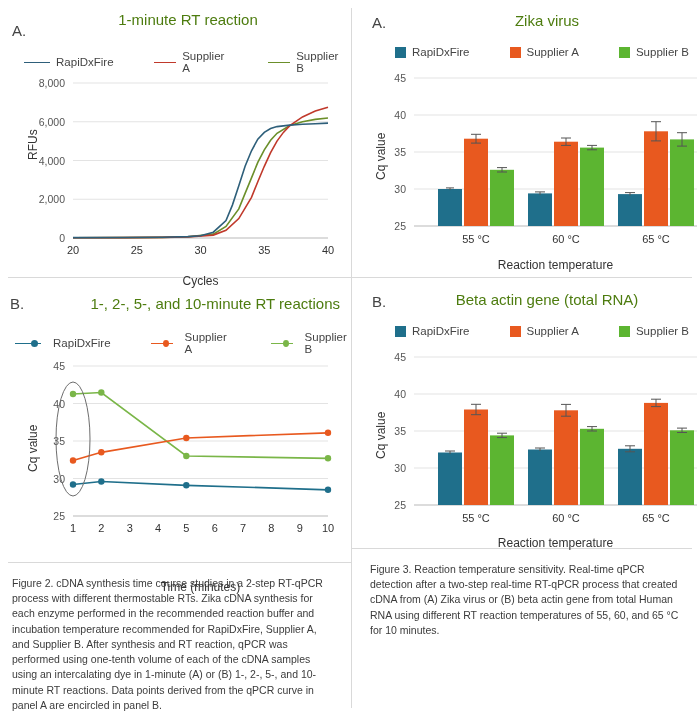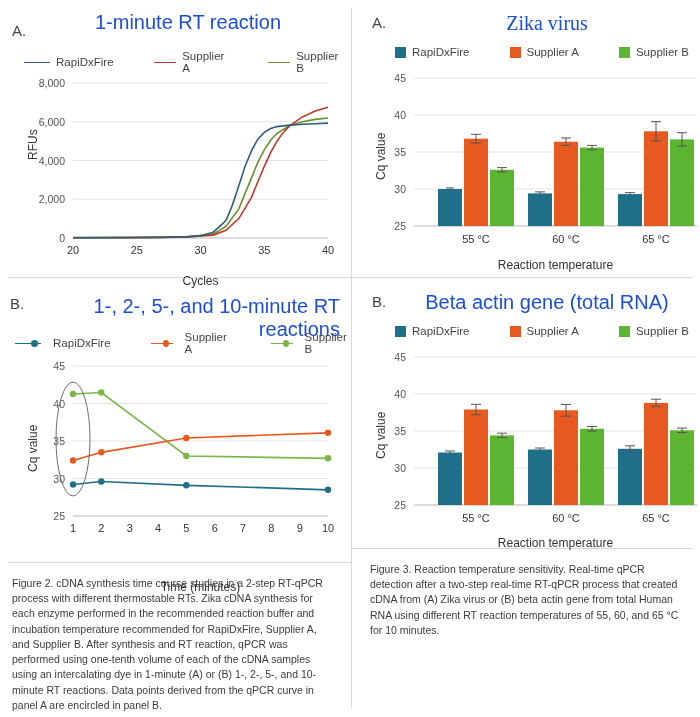--- a/index.html
+++ b/index.html
@@ -10,21 +10,21 @@
     color:#333;
     position:relative;
     overflow:hidden;
   }
   .divider{position:absolute;background:#d9d9d9;}
   .panel{position:absolute;}
   .panel-letter{
     font-size:15px;color:#444;font-weight:400;
   }
   .panel-title{
-    font-size:20px;color:#1d4ed8;text-align:center;font-weight:400;
+    font-size:15px;color:#4d7c0f;text-align:center;font-weight:400;
   }
   .legend{
     display:flex;justify-content:center;align-items:center;gap:40px;
     font-size:11.5px;color:#444;
   }
   .legend-item{display:flex;align-items:center;gap:6px;}
   .legend-swatch{width:11px;height:11px;display:inline-block;}
   .legend-line{width:26px;height:0;border-top:1.6px solid #555;display:inline-block;}
   .legend-dot{width:7px;height:7px;border-radius:50%;display:inline-block;margin-left:-16.5px;margin-right:9.5px;}
   .legend-linewrap{display:flex;align-items:center;}
@@ -171,21 +171,21 @@
   </svg>
 
   <div class="y-axis-label" style="left:26px;top:195px;">Cq value</div>
   <div class="axis-label" style="position:absolute;left:73px;top:263px;width:255px;margin-top:40px;">Time (minutes)</div>
 </div>
 
 <div class="caption" style="left:12px;top:576px;width:325px;">Figure 2. cDNA synthesis time course studies in a 2-step RT-qPCR process with different thermostable RTs. Zika cDNA synthesis for each enzyme performed in the recommended reaction buffer and incubation temperature recommended for RapiDxFire, Supplier A, and Supplier B. After synthesis and RT reaction, qPCR was performed using one-tenth volume of each of the cDNA samples using an intercalating dye in 1-minute (A) or (B) 1-, 2-, 5-, and 10-minute RT reactions. Data points derived from the qPCR curve in panel A are encircled in panel B.</div>
 
 <div class="panel" style="left:352px;top:0;width:348px;height:277px;">
   <div class="panel-letter" style="position:absolute;left:20px;top:14px;">A.</div>
-  <div class="panel-title" style="position:absolute;left:55px;top:12px;width:280px;font-family:Liberation Serif, serif;">Zika virus</div>
+  <div class="panel-title" style="position:absolute;left:55px;top:12px;width:280px;">Zika virus</div>
 
   <div class="legend" style="position:absolute;left:40px;top:46px;width:300px;">
     <span class="legend-item">
       <span class="legend-swatch" style="background:#1f6f8b;"></span>
       <span>RapiDxFire</span>
     </span>
     <span class="legend-item">
       <span class="legend-swatch" style="background:#e8591f;"></span>
       <span>Supplier A</span>
     </span>

